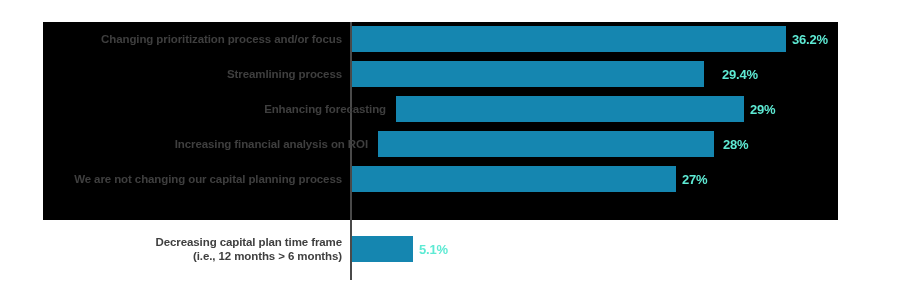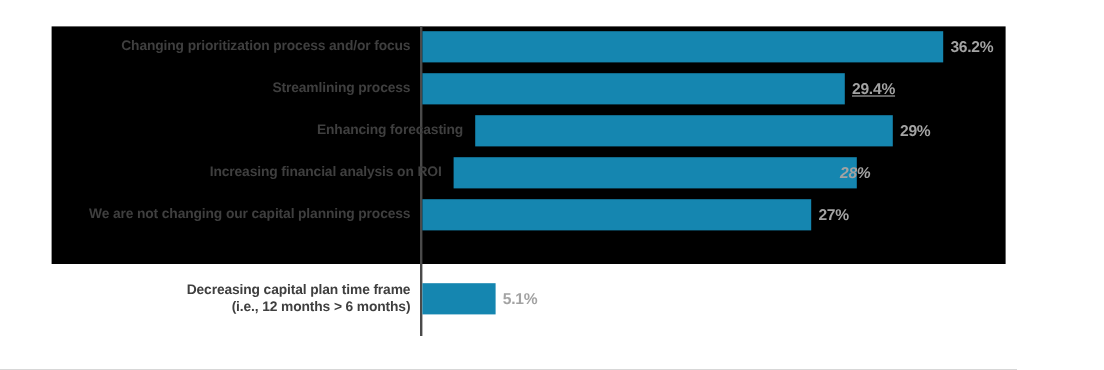--- a/index.html
+++ b/index.html
@@ -76,21 +76,21 @@
     left: 0;
     top: 0;
     height: 26px;
     background: #1586b0;
   }
 
   .bar-value {
     position: absolute;
     top: 50%;
     transform: translateY(-50%);
-    color: #a3a3a3;
+    color: #5eead4;
     font-size: 13px;
     font-weight: bold;
     white-space: nowrap;
     letter-spacing: -0.2px;
   }
 </style>
 </head>
 <body>
 
 <div id="chart-card">
@@ -103,37 +103,37 @@
       <div class="bar-track">
         <div class="bar-fill" style="width:434px;"></div>
         <div class="bar-value" style="left:440px;">36.2%</div>
       </div>
     </div>
 
     <div class="bar-row" style="top:39px;">
       <div class="bar-label">Streamlining process</div>
       <div class="bar-track">
         <div class="bar-fill" style="width:352px;"></div>
-        <div class="bar-value" style="left:358px;text-decoration:underline;">29.4%</div>
+        <div class="bar-value" style="left:370px;">29.4%</div>
       </div>
     </div>
 
     <div class="bar-row" style="top:74px;margin-left:44px;">
       <div class="bar-label">Enhancing forecasting</div>
       <div class="bar-track">
         <div class="bar-fill" style="width:348px;"></div>
         <div class="bar-value" style="left:354px;">29%</div>
       </div>
     </div>
 
     <div class="bar-row" style="top:109px;margin-left:26px;">
       <div class="bar-label">Increasing financial analysis on ROI</div>
       <div class="bar-track">
         <div class="bar-fill" style="width:336px;"></div>
-        <div class="bar-value" style="left:322px;font-style:italic;">28%</div>
+        <div class="bar-value" style="left:345px;">28%</div>
       </div>
     </div>
 
     <div class="bar-row" style="top:144px;">
       <div class="bar-label">We are not changing our capital planning process</div>
       <div class="bar-track">
         <div class="bar-fill" style="width:324px;"></div>
         <div class="bar-value" style="left:330px;">27%</div>
       </div>
     </div>

